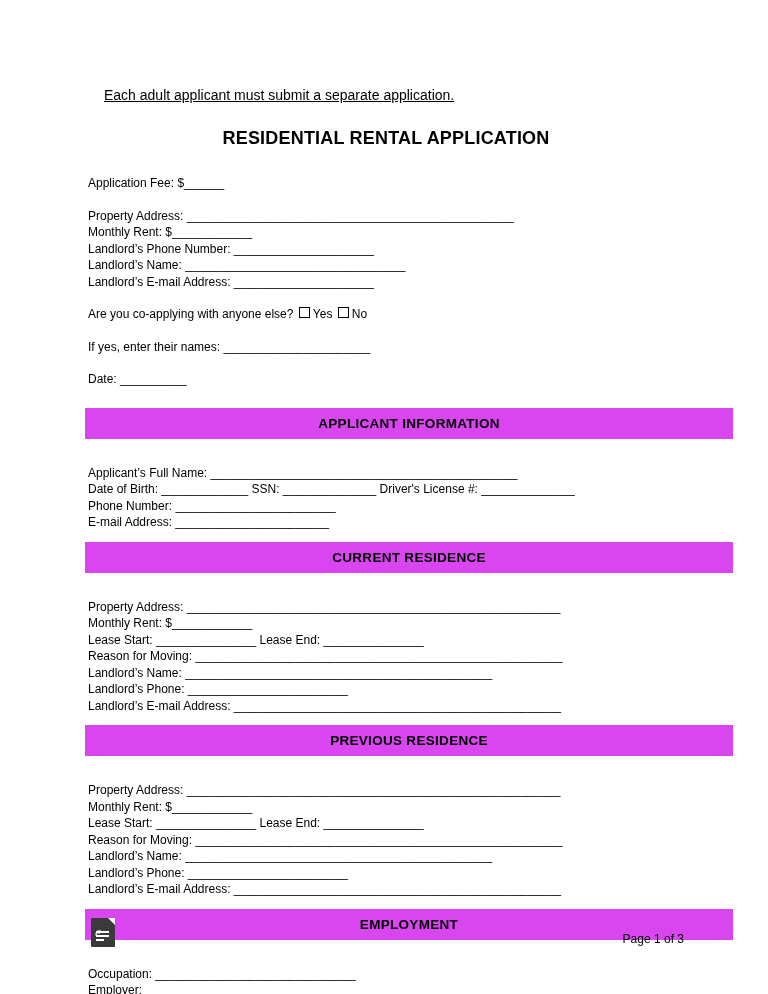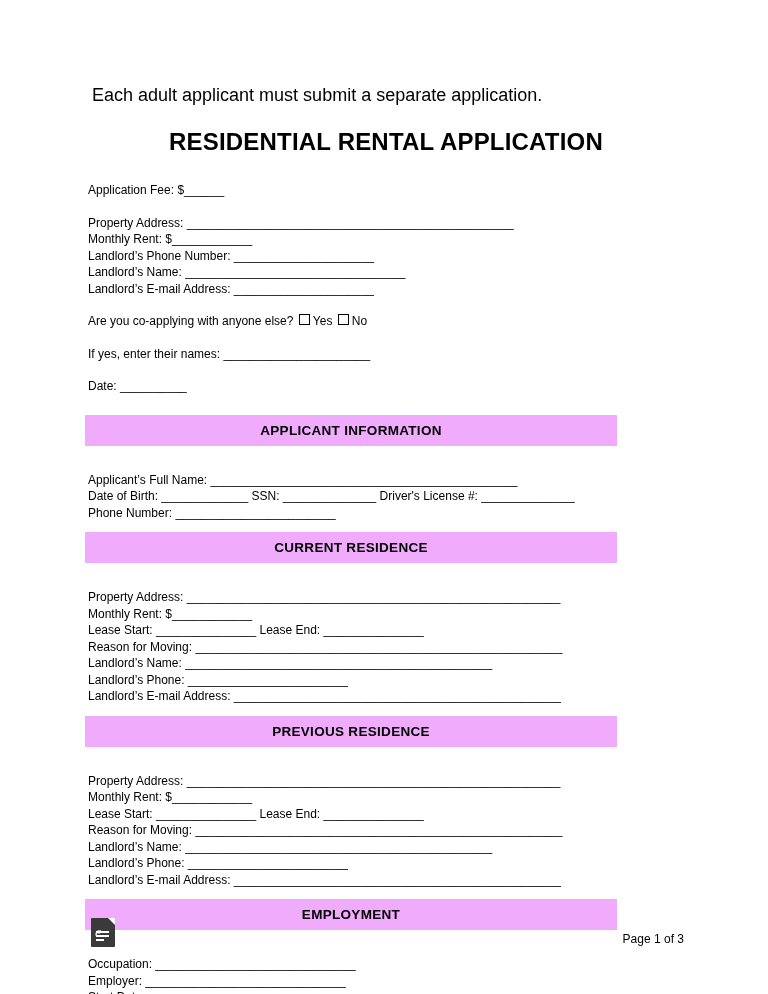--- a/index.html
+++ b/index.html
@@ -16,49 +16,50 @@
     overflow: hidden;
   }
   .page {
     position: relative;
     width: 768px;
     height: 994px;
     box-sizing: border-box;
     padding: 86px 84px 0 88px;
   }
   .intro-line {
-    font-size: 18px;
+    font-size: 14px;
     line-height: 18px;
-    margin: 0 0 24px 4px;
+    margin: 0 0 24px 16px;
+    text-decoration: underline;
   }
   .doc-title {
     text-align: center;
-    font-size: 24px;
+    font-size: 18px;
     font-weight: bold;
     letter-spacing: 0.2px;
     margin: 0 0 26px 0;
   }
   .field-line {
     font-size: 12px;
     line-height: 16.5px;
     white-space: nowrap;
     margin: 0;
   }
   .gap-sm { height: 11px; }
   .gap-md { height: 16px; }
   .gap-lg { height: 20px; }
   .section-bar {
-    background: #f0abfc;
+    background: #d946ef;
     text-align: center;
     font-size: 13.5px;
     font-weight: bold;
     letter-spacing: 0.3px;
     padding: 8px 0 8px 0;
     margin: 0;
-    width: 532px;
+    width: 648px;
     margin-left: -3px;
     box-sizing: border-box;
   }
   .section-block {
     margin-top: 26px;
   }
   .checkbox {
     display: inline-block;
     width: 9px;
     height: 9px;
@@ -161,20 +162,21 @@
 
   <p class="field-line">Date: __________</p>
 
   <div class="gap-lg"></div>
 
   <div class="section-bar">APPLICANT INFORMATION</div>
   <div class="section-block">
     <p class="field-line">Applicant’s Full Name: ______________________________________________</p>
     <p class="field-line">Date of Birth: _____________        SSN: ______________        Driver's License #: ______________</p>
     <p class="field-line">Phone Number: ________________________</p>
+    <p class="field-line">E-mail Address: _______________________</p>
   </div>
 
   <div class="gap-sm"></div>
 
   <div class="section-bar">CURRENT RESIDENCE</div>
   <div class="section-block">
     <p class="field-line">Property Address: ________________________________________________________</p>
     <p class="field-line">Monthly Rent: $____________</p>
     <p class="field-line">Lease Start: _______________      Lease End: _______________</p>
     <p class="field-line">Reason for Moving: _______________________________________________________</p>

